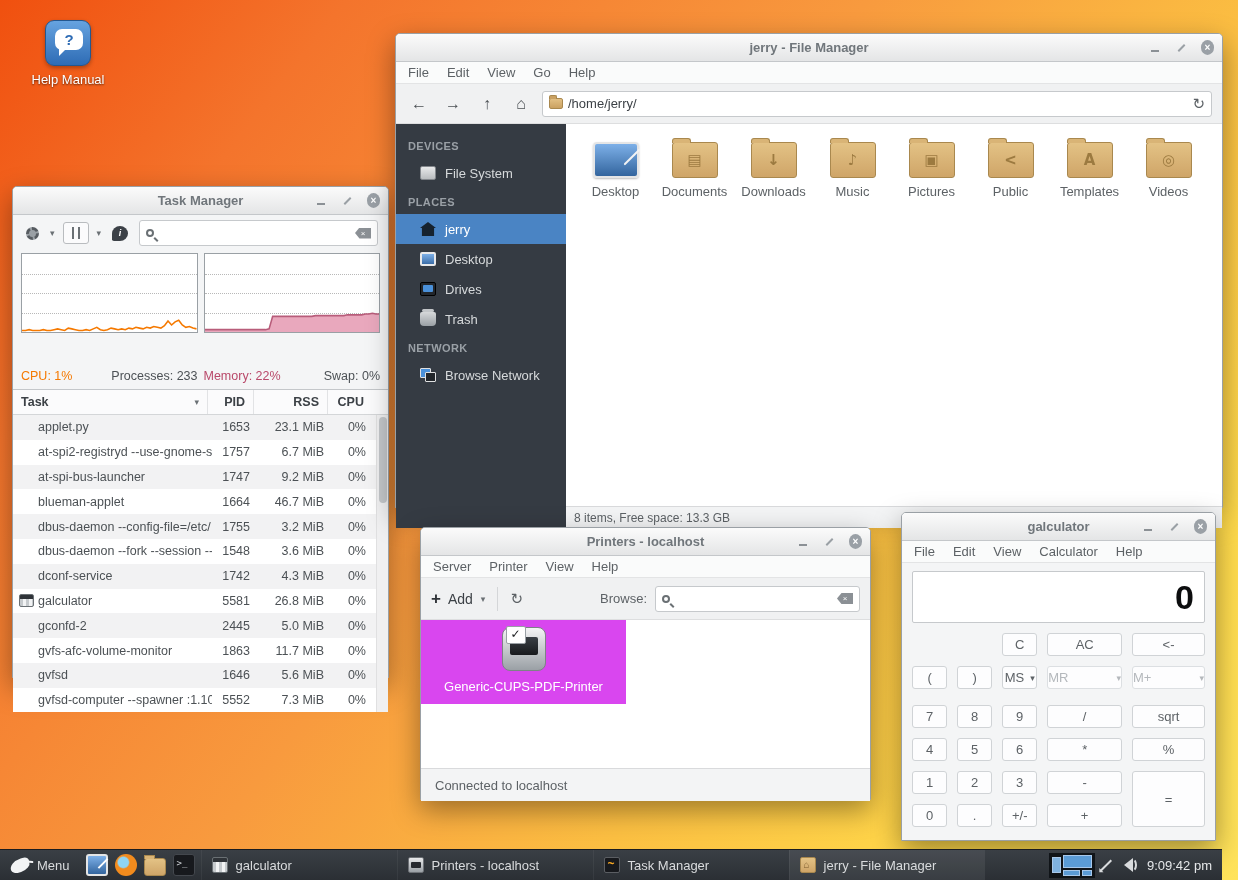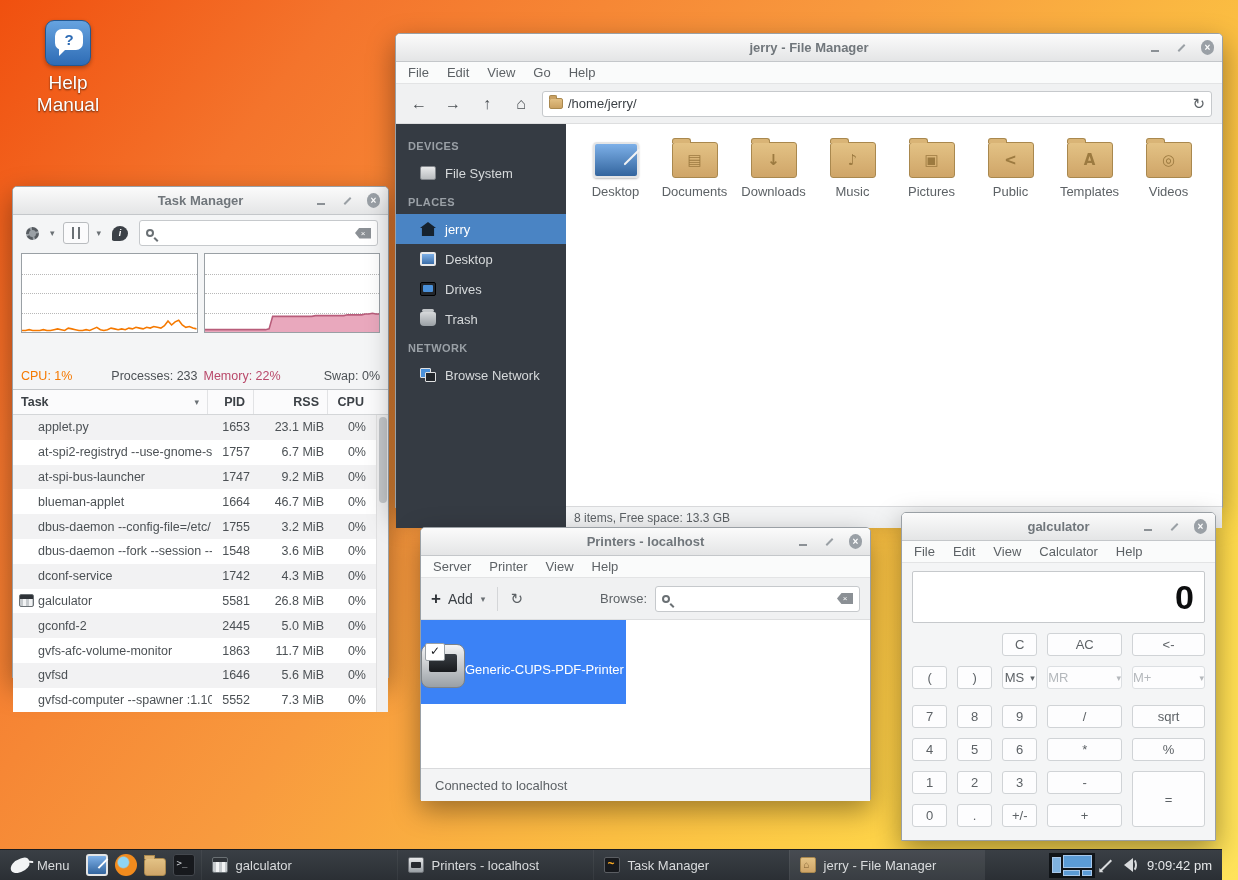--- a/index.html
+++ b/index.html
@@ -46,21 +46,21 @@
   
   .desktop-icon { position:absolute; left:20px; top:20px; width:96px; text-align:center; }
   .help-badge { width:46px; height:46px; margin:0 auto; border-radius:9px;
     background:linear-gradient(#66a3e0,#2e6cb5); border:1px solid #24578f; position:relative;
     box-shadow:0 2px 4px rgba(0,0,0,.3); }
   .help-bubble { position:absolute; left:9px; top:8px; width:28px; height:21px; background:#fff;
     border-radius:7px; display:flex; align-items:center; justify-content:center;
     color:#2e6cb5; font-size:15px; font-weight:bold; }
   .help-bubble::after { content:""; position:absolute; left:4px; bottom:-6px;
     border:4px solid transparent; border-top-color:#fff; border-left-color:#fff; }
-  .desktop-icon .label { margin-top:6px; color:#fff; font-size:19px;
+  .desktop-icon .label { margin-top:6px; color:#fff; font-size:13px;
     text-shadow:0 1px 2px rgba(0,0,0,.65); }
 
   
   #task-manager { left:12px; top:186px; width:377px; height:492px; }
   .tm-toolbar { display:flex; align-items:center; gap:8px; padding:5px 10px; height:36px; }
   .tool-btn { display:flex; align-items:center; justify-content:center; height:24px; padding:0 3px; }
   .gear-glyph { width:13px; height:13px; border:3px dashed #565b60; border-radius:50%; background:#9aa0a5; }
   .sliders-btn { width:26px; height:22px; background:#fbfbfc; border:1px solid #b9bcbf; border-radius:3px;
     position:relative; }
   .sliders-btn::before, .sliders-btn::after { content:""; position:absolute; top:4px; bottom:4px; width:2px;
@@ -154,22 +154,22 @@
   
   #printers { left:420px; top:527px; width:451px; height:273px; }
   .pr-toolbar { display:flex; align-items:center; gap:8px; padding:6px 10px; height:42px;
     background:#f0f1f2; border-bottom:1px solid #dddedf; }
   .add-btn { display:flex; align-items:center; gap:7px; font-size:14px; color:#3c4146; }
   .plus-glyph { font-size:17px; font-weight:bold; color:#2f3338; }
   .toolbar-sep { width:1px; height:24px; background:#d4d6d8; margin:0 4px; }
   .pr-filter-label { margin-left:auto; font-size:13px; color:#5d6266; }
   .pr-search { width:205px; }
   .pr-content { height:148px; background:#fff; position:relative; }
-  .printer-tile { position:absolute; left:0; top:0; width:205px; height:84px; background:#3b82f6;
-    display:flex; flex-direction:row; align-items:center; padding-top:7px; }
+  .printer-tile { position:absolute; left:0; top:0; width:205px; height:84px; background:#d946ef;
+    display:flex; flex-direction:column; align-items:center; padding-top:7px; }
   .printer-ico { width:44px; height:44px; border-radius:8px;
     background:linear-gradient(#f4f4f5,#9aa0a5); border:1px solid #7d8差286; border:1px solid #7d8286; position:relative; }
   .printer-ico::before { content:""; position:absolute; left:7px; top:9px; right:7px; height:18px;
     background:linear-gradient(#3a3f45,#181a1d); border-radius:2px; }
   .printer-ico::after { content:"✓"; position:absolute; left:3px; top:-2px; width:18px; height:16px;
     background:#fff; border:1px solid #9aa0a5; border-radius:2px; color:#17191c;
     font-size:12px; font-weight:bold; line-height:15px; text-align:center; }
   .printer-label { margin-top:8px; color:#fff; font-size:13px; }
   .pr-status { height:33px; font-size:13px; padding-left:14px; }
 

